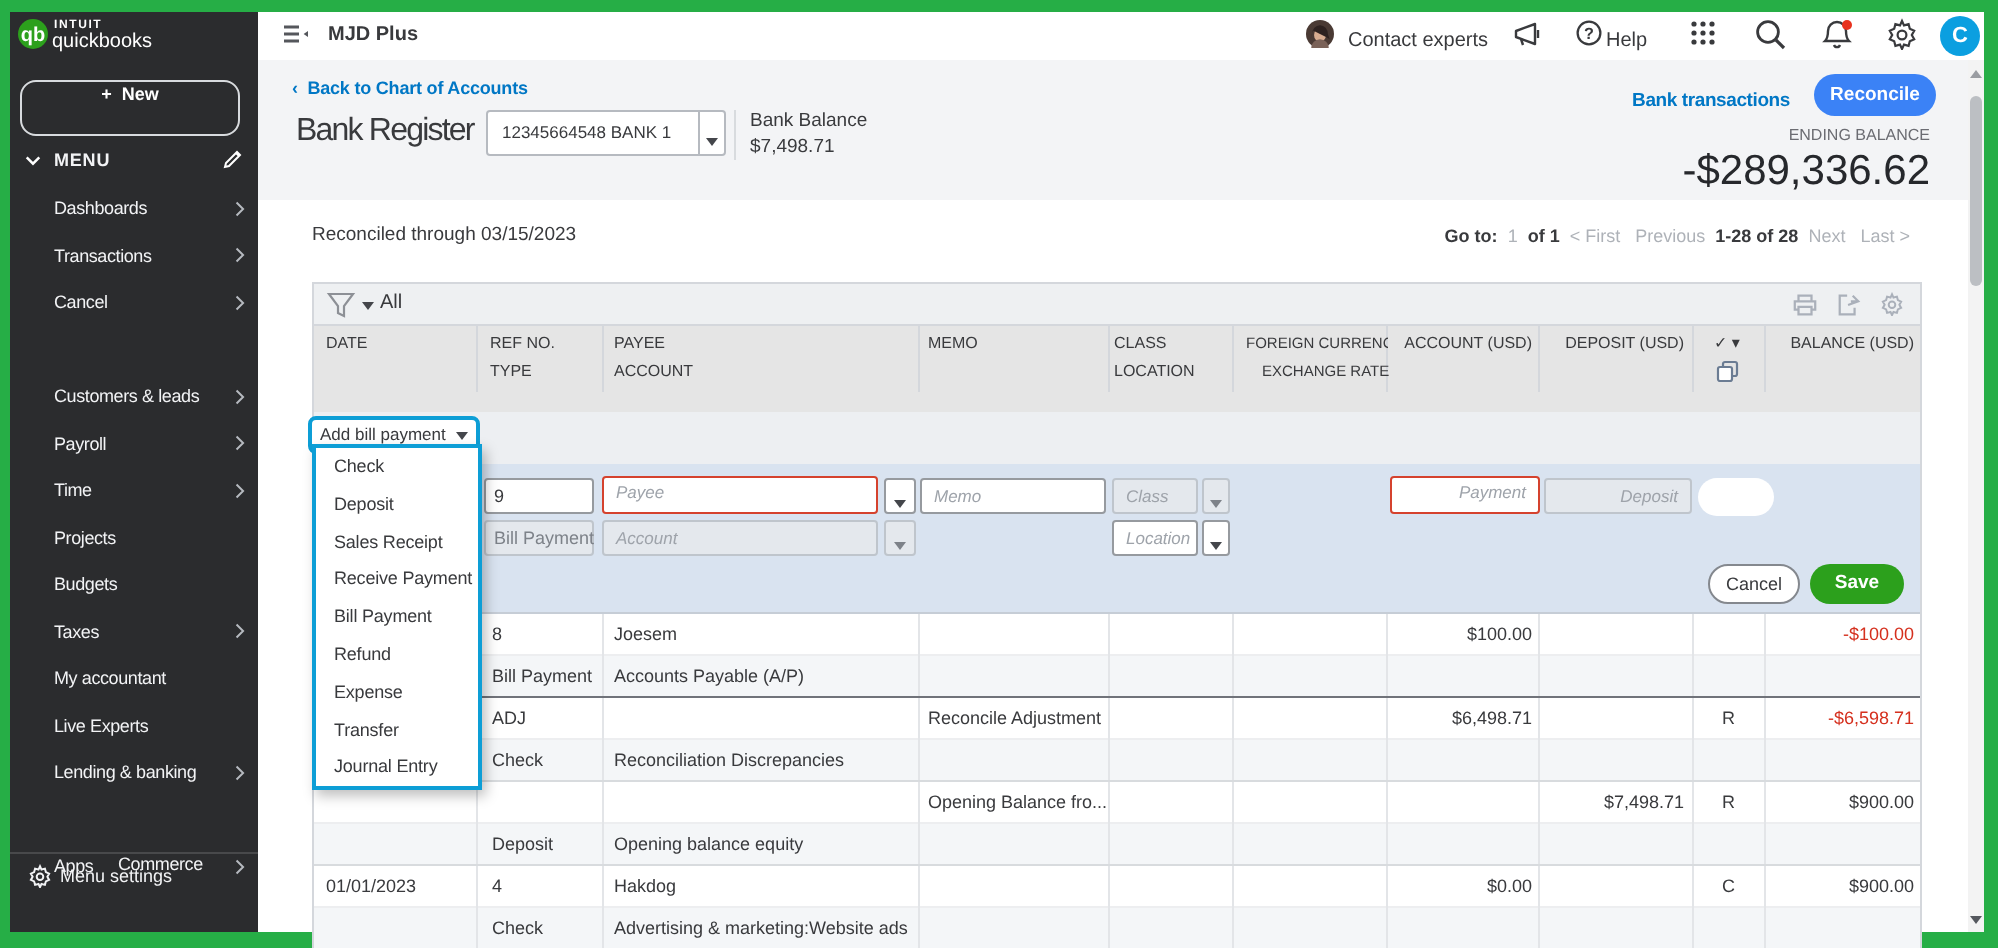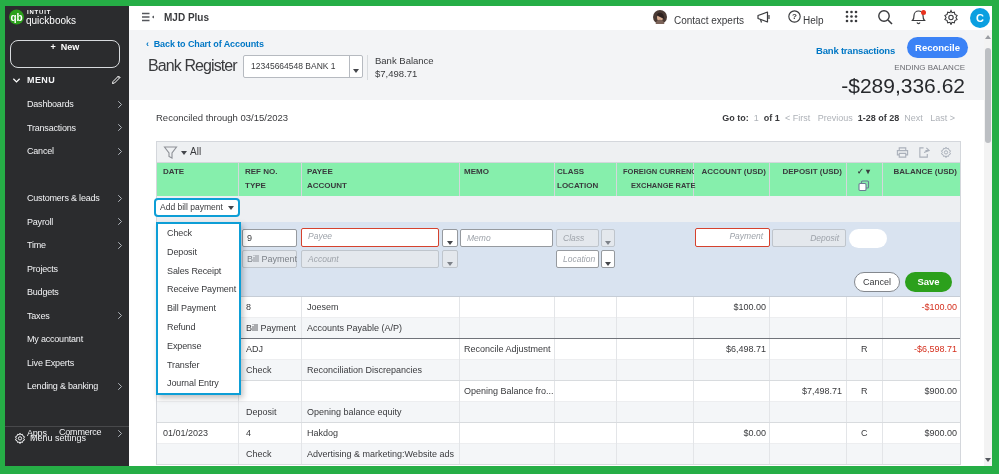--- a/index.html
+++ b/index.html
@@ -37,21 +37,21 @@
 #content { left:129px; top:100px; width:855px; height:366px; background:#fff; }
 #recthrough { position:absolute; left:27px; top:12px; font-size:9.5px; }
 #goto { position:absolute; right:29px; top:13px; font-size:9px; color:#393a3d; }
 #goto .gr { color:#aeb2b8; }
 #goto b { font-weight:bold; }
 
 
 #table { position:absolute; left:27px; top:41px; width:805px; border:1px solid #d4d7dc; border-bottom:none; }
 #frow { position:relative; height:21px; background:#eef0f2; border-bottom:1px solid #d4d7dc; }
 #frow .all { position:absolute; left:33px; top:4px; font-size:10px; color:#393a3d; }
-#thead { position:relative; height:33px; background:#86efac; font-size:8px; font-weight:bold; }
+#thead { position:relative; height:43px; background:#e5e5e5; font-size:8px; font-weight:normal; }
 #thead .c { position:absolute; top:0; height:33px; border-left:1px solid #d4d7dc; }
 #thead .l1 { position:absolute; top:4px; }
 #thead .l2 { position:absolute; top:18px; }
 #addband { position:relative; height:26px; background:#edeff2; }
 #addbtn { position:absolute; left:-3px; top:2px; height:19px; background:#fff; border:2px solid #0d9ed6; border-radius:4px; font-size:8.5px; color:#393a3d; line-height:15px; padding:0 4px; }
 #editband { position:relative; height:75px; background:#d9e3f0; border-bottom:1px solid #c6cdd6; }
 .inp { position:absolute; background:#fff; border:1px solid #969a9f; border-radius:2px; font-size:9px; color:#393a3d; }
 .inp.dis { background:#e4e8ed; border-color:#bfc5cc; color:#7d8289; }
 .inp.red { border:1.5px solid #d5422e; }
 .ph { color:#9ea3aa; font-style:italic; font-size:8.5px; }

